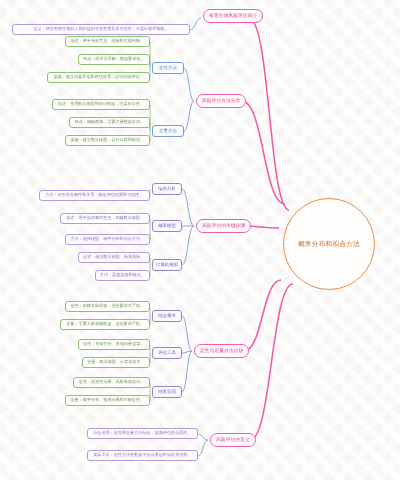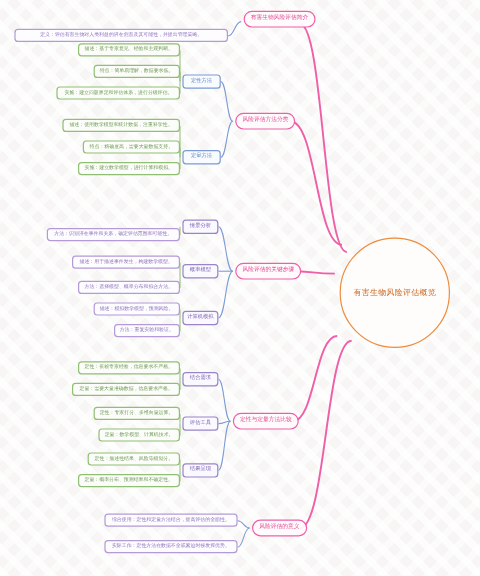--- a/index.html
+++ b/index.html
@@ -70,21 +70,21 @@
       <path d="M192,351 C187,351 187,353 182,353" fill="none" stroke="#7b9ad6" stroke-width="0.9"></path>
       <path d="M150,345 C150,345 150,353 150,353" fill="none" stroke="#8fbf72" stroke-width="0.85"></path>
       <path d="M150,363 C150,363 150,353 150,353" fill="none" stroke="#8fbf72" stroke-width="0.85"></path>
       <path d="M192,351 C187,351 187,392 182,392" fill="none" stroke="#7b9ad6" stroke-width="0.9"></path>
       <path d="M150,383 C150,383 150,392 150,392" fill="none" stroke="#8fbf72" stroke-width="0.85"></path>
       <path d="M150,401 C150,401 150,392 150,392" fill="none" stroke="#8fbf72" stroke-width="0.85"></path>
       <path d="M293,284 C271.5,284 271.5,440 250,440" fill="none" stroke="#ef5fa8" stroke-width="1.6"></path>
       <path d="M198,434 C203,434 203,440 208,440" fill="none" stroke="#7b9ad6" stroke-width="0.85"></path>
       <path d="M198,456 C203,456 203,440 208,440" fill="none" stroke="#7b9ad6" stroke-width="0.85"></path>
     </svg>
-<div class="node center" style="left: 283px; top: 198px; width: 92px; height: 92px;">有害生物风险评估概览</div>
+<div class="node center" style="left: 283px; top: 198px; width: 92px; height: 92px;">概率分布和拟合方法</div>
     <div class="node branch" style="left: 203px; top: 9px;">有害生物风险评估简介</div>
     <div class="node leaf purple" style="left: 12px; top: 24px; width: 178px;">定义：评估有害生物对人类利益的潜在危害及其可能性，并提出管理策略。</div>
     <div class="node branch" style="left: 196px; top: 94px;">风险评估方法分类</div>
     <div class="node mid blue" style="left: 152px; top: 62px; width: 32px;">定性方法</div>
     <div class="node leaf green" style="left: 64.6px; top: 36px; width: 85.4px;">描述：基于专家意见、经验和主观判断。</div>
     <div class="node leaf green" style="left: 77.5px; top: 54px; width: 72.5px;">特点：简单易理解，数据要求低。</div>
     <div class="node leaf green" style="left: 47.4px; top: 72px; width: 102.6px;">实施：建立问题界定和评估体系，进行分级评估。</div>
     <div class="node mid blue" style="left: 152px; top: 125px; width: 32px;">定量方法</div>
     <div class="node leaf green" style="left: 51.7px; top: 99px; width: 98.3px;">描述：使用数学模型和统计数据，注重科学性。</div>
     <div class="node leaf green" style="left: 68.9px; top: 117px; width: 81.1px;">特点：精确度高，需要大量数据支持。</div>

